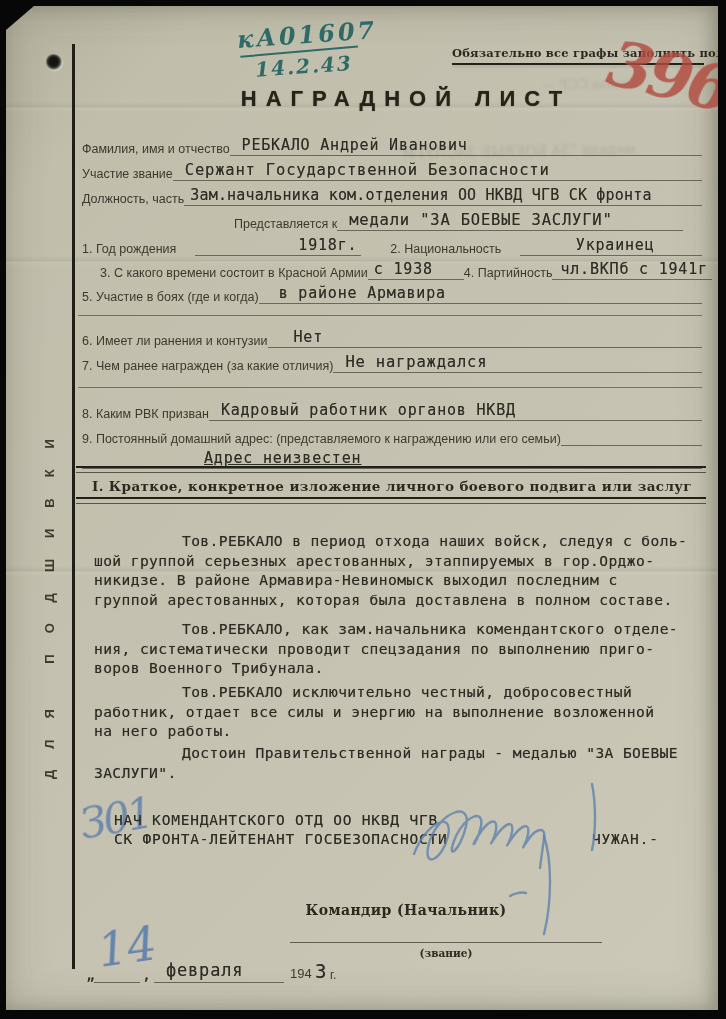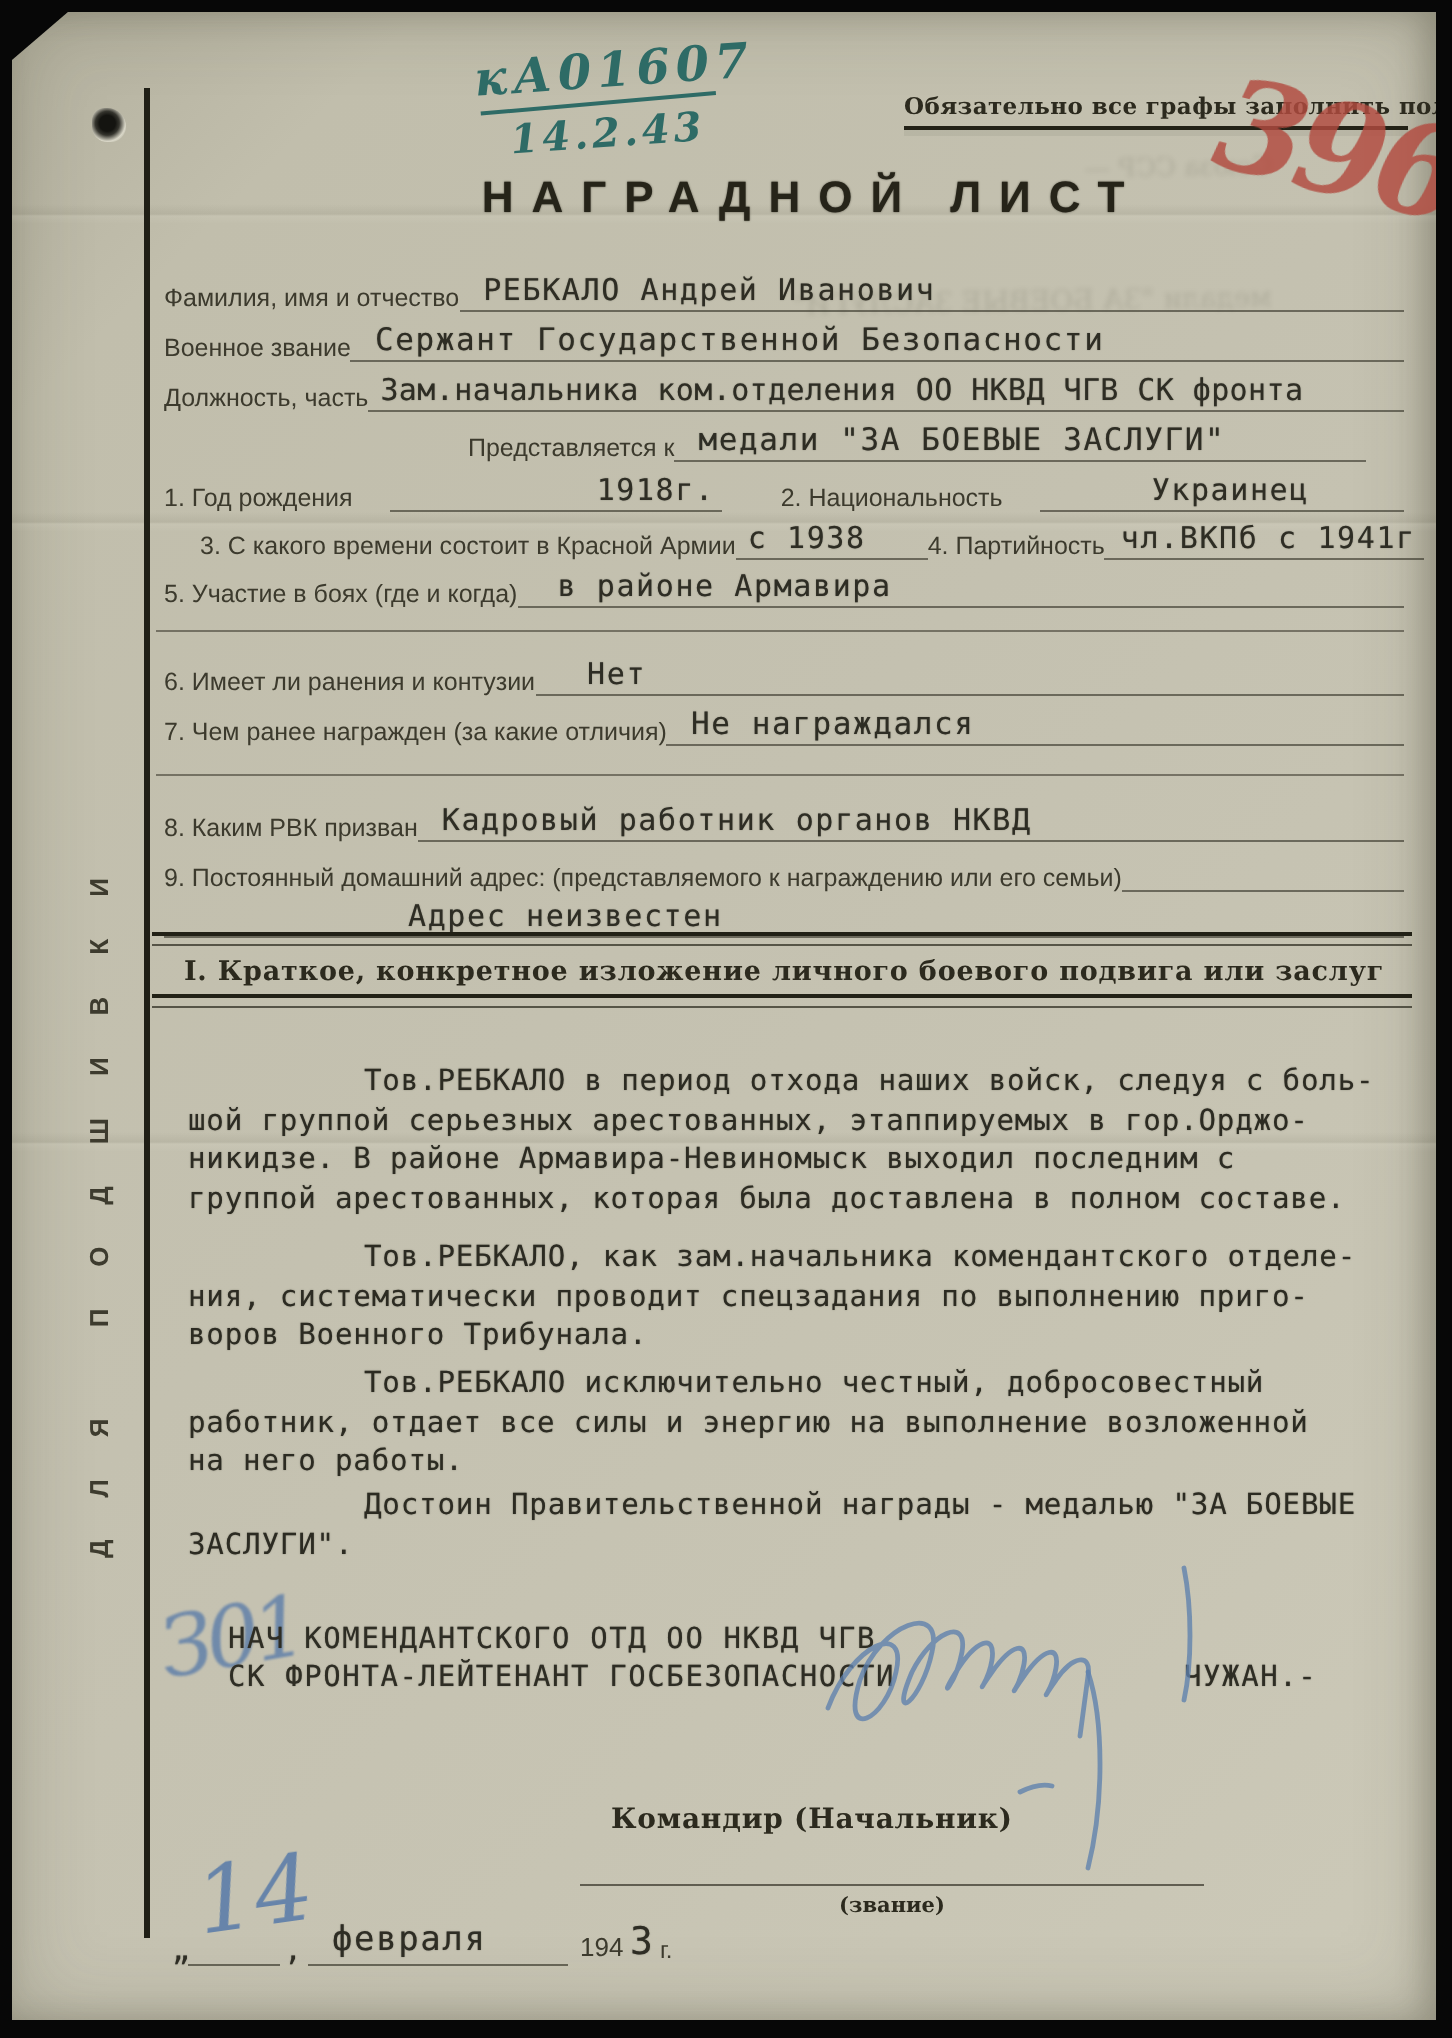--- a/index.html
+++ b/index.html
@@ -67,21 +67,21 @@
 
     <div style="position:absolute;left:90px;top:80px;width:620px;text-align:center;
                 font-family:'Liberation Sans',sans-serif;font-weight:800;font-size:22px;letter-spacing:9px;
                 color:#262419;text-shadow:0 0 1px rgba(38,36,25,.7);">НАГРАДНОЙ ЛИСТ</div>
 
     <div class="frow" style="top:128px;">
       <span class="plabel">Фамилия, имя и отчество</span>
       <span class="fval">РЕБКАЛО Андрей Иванович</span>
     </div>
     <div class="frow" style="top:153px;">
-      <span class="plabel">Военное звание</span>
+      <span class="plabel">Участие звание</span>
       <span class="fval" style="font-size:15.5px;">Сержант Государственной Безопасности</span>
     </div>
     <div class="frow" style="top:178px;">
       <span class="plabel">Должность, часть</span>
       <span class="fval" style="padding-left:6px;letter-spacing:.2px;">Зам.начальника ком.отделения ОО НКВД ЧГВ СК фронта</span>
     </div>
     <div class="frow" style="top:203px;">
       <span style="flex:0 0 152px;"></span>
       <span class="plabel">Представляется к</span>
       <span class="fval" style="flex:0 1 330px;font-size:15.5px;">медали "ЗА БОЕВЫЕ ЗАСЛУГИ"</span>
@@ -119,21 +119,21 @@
 
     <div class="frow" style="top:393px;">
       <span class="plabel">8. Каким РВК призван</span>
       <span class="fval">Кадровый работник органов НКВД</span>
     </div>
     <div class="frow" style="top:418px;">
       <span class="plabel">9. Постоянный домашний адрес: (представляемого к награждению  или его семьи)</span>
       <span class="fval"></span>
     </div>
     <div class="frow" style="top:441px;">
-      <span class="fval" style="padding-left:122px;">Адрес неизвестен</span>
+      <span class="fval" style="padding-left:122px;text-decoration:underline;">Адрес неизвестен</span>
     </div>
 
     <div class="heavyrule" style="top:460px;"></div>
 
     <div class="serifb" style="position:absolute;left:76px;right:16px;top:472px;text-align:center;font-size:13.5px;letter-spacing:.4px;">I. Краткое, конкретное изложение личного боевого подвига или заслуг</div>
 
     <div class="heavyrule" style="top:491px;"></div>
 
     <div class="para" style="top:525px;">Тов.РЕБКАЛО в период отхода наших войск, следуя с боль-
 шой группой серьезных арестованных, этаппируемых в гор.Орджо-

